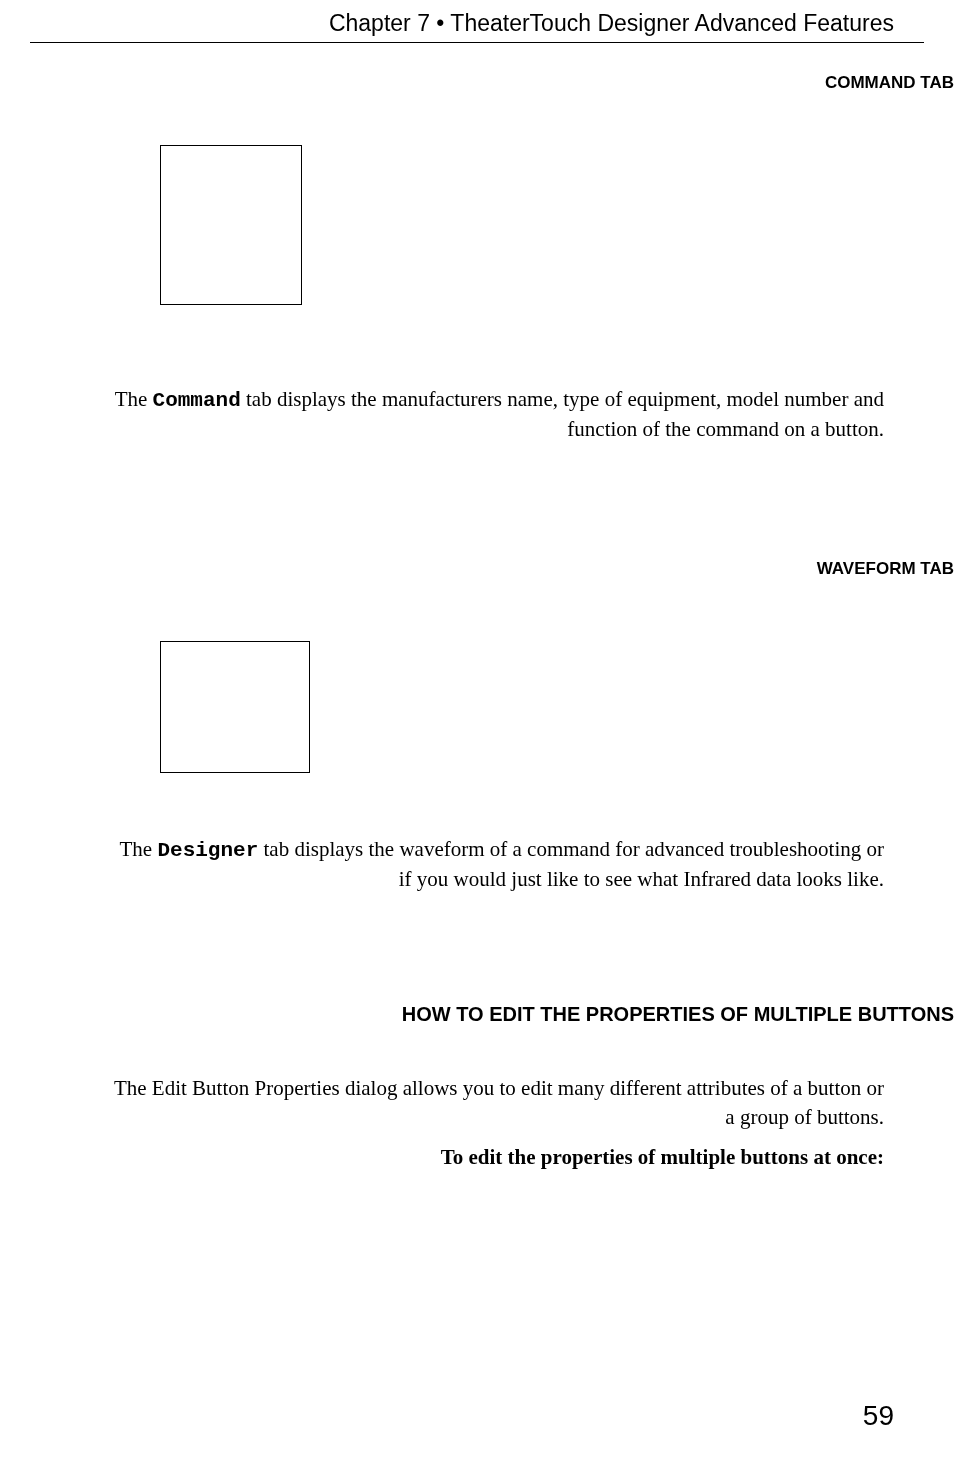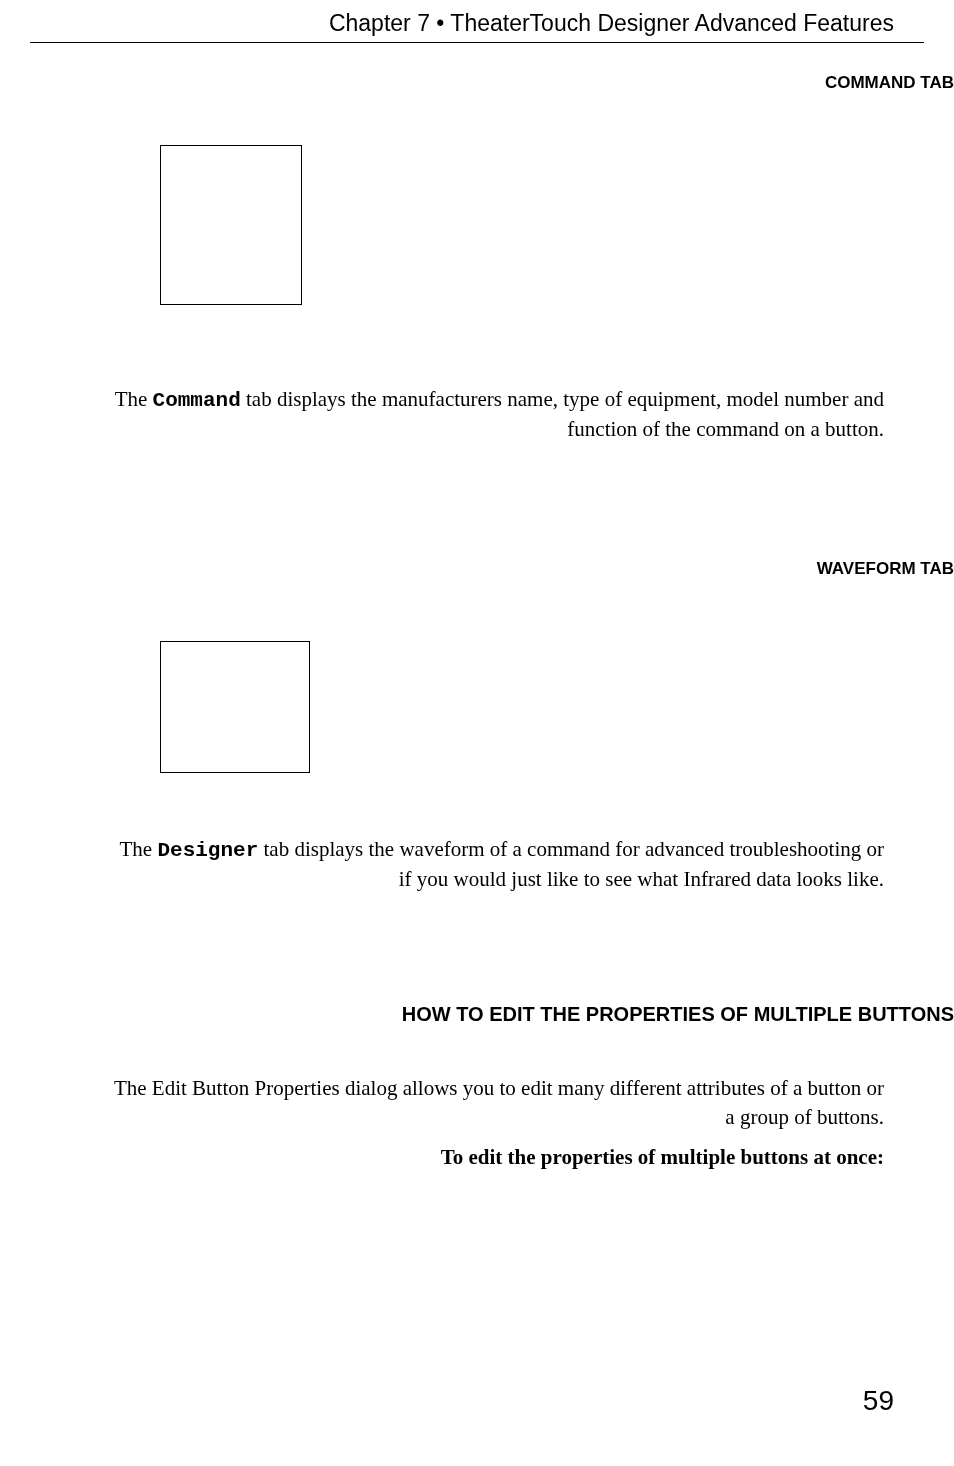--- a/index.html
+++ b/index.html
@@ -75,21 +75,21 @@
     .para-multi-2 {
       margin-top: 12px;
       font-weight: bold;
     }
     .bold {
       font-weight: bold;
       font-family: Liberation Mono, monospace;
     }
     .page-number {
       position: absolute;
-      bottom: 49px;
+      bottom: 34px;
       right: 60px;
       font-size: 28px;
       font-family: Arial, sans-serif;
     }
   </style>
 </head>
 <body>
 
 <div class="header">Chapter 7 • TheaterTouch Designer Advanced Features</div>
 <hr class="header-rule">

